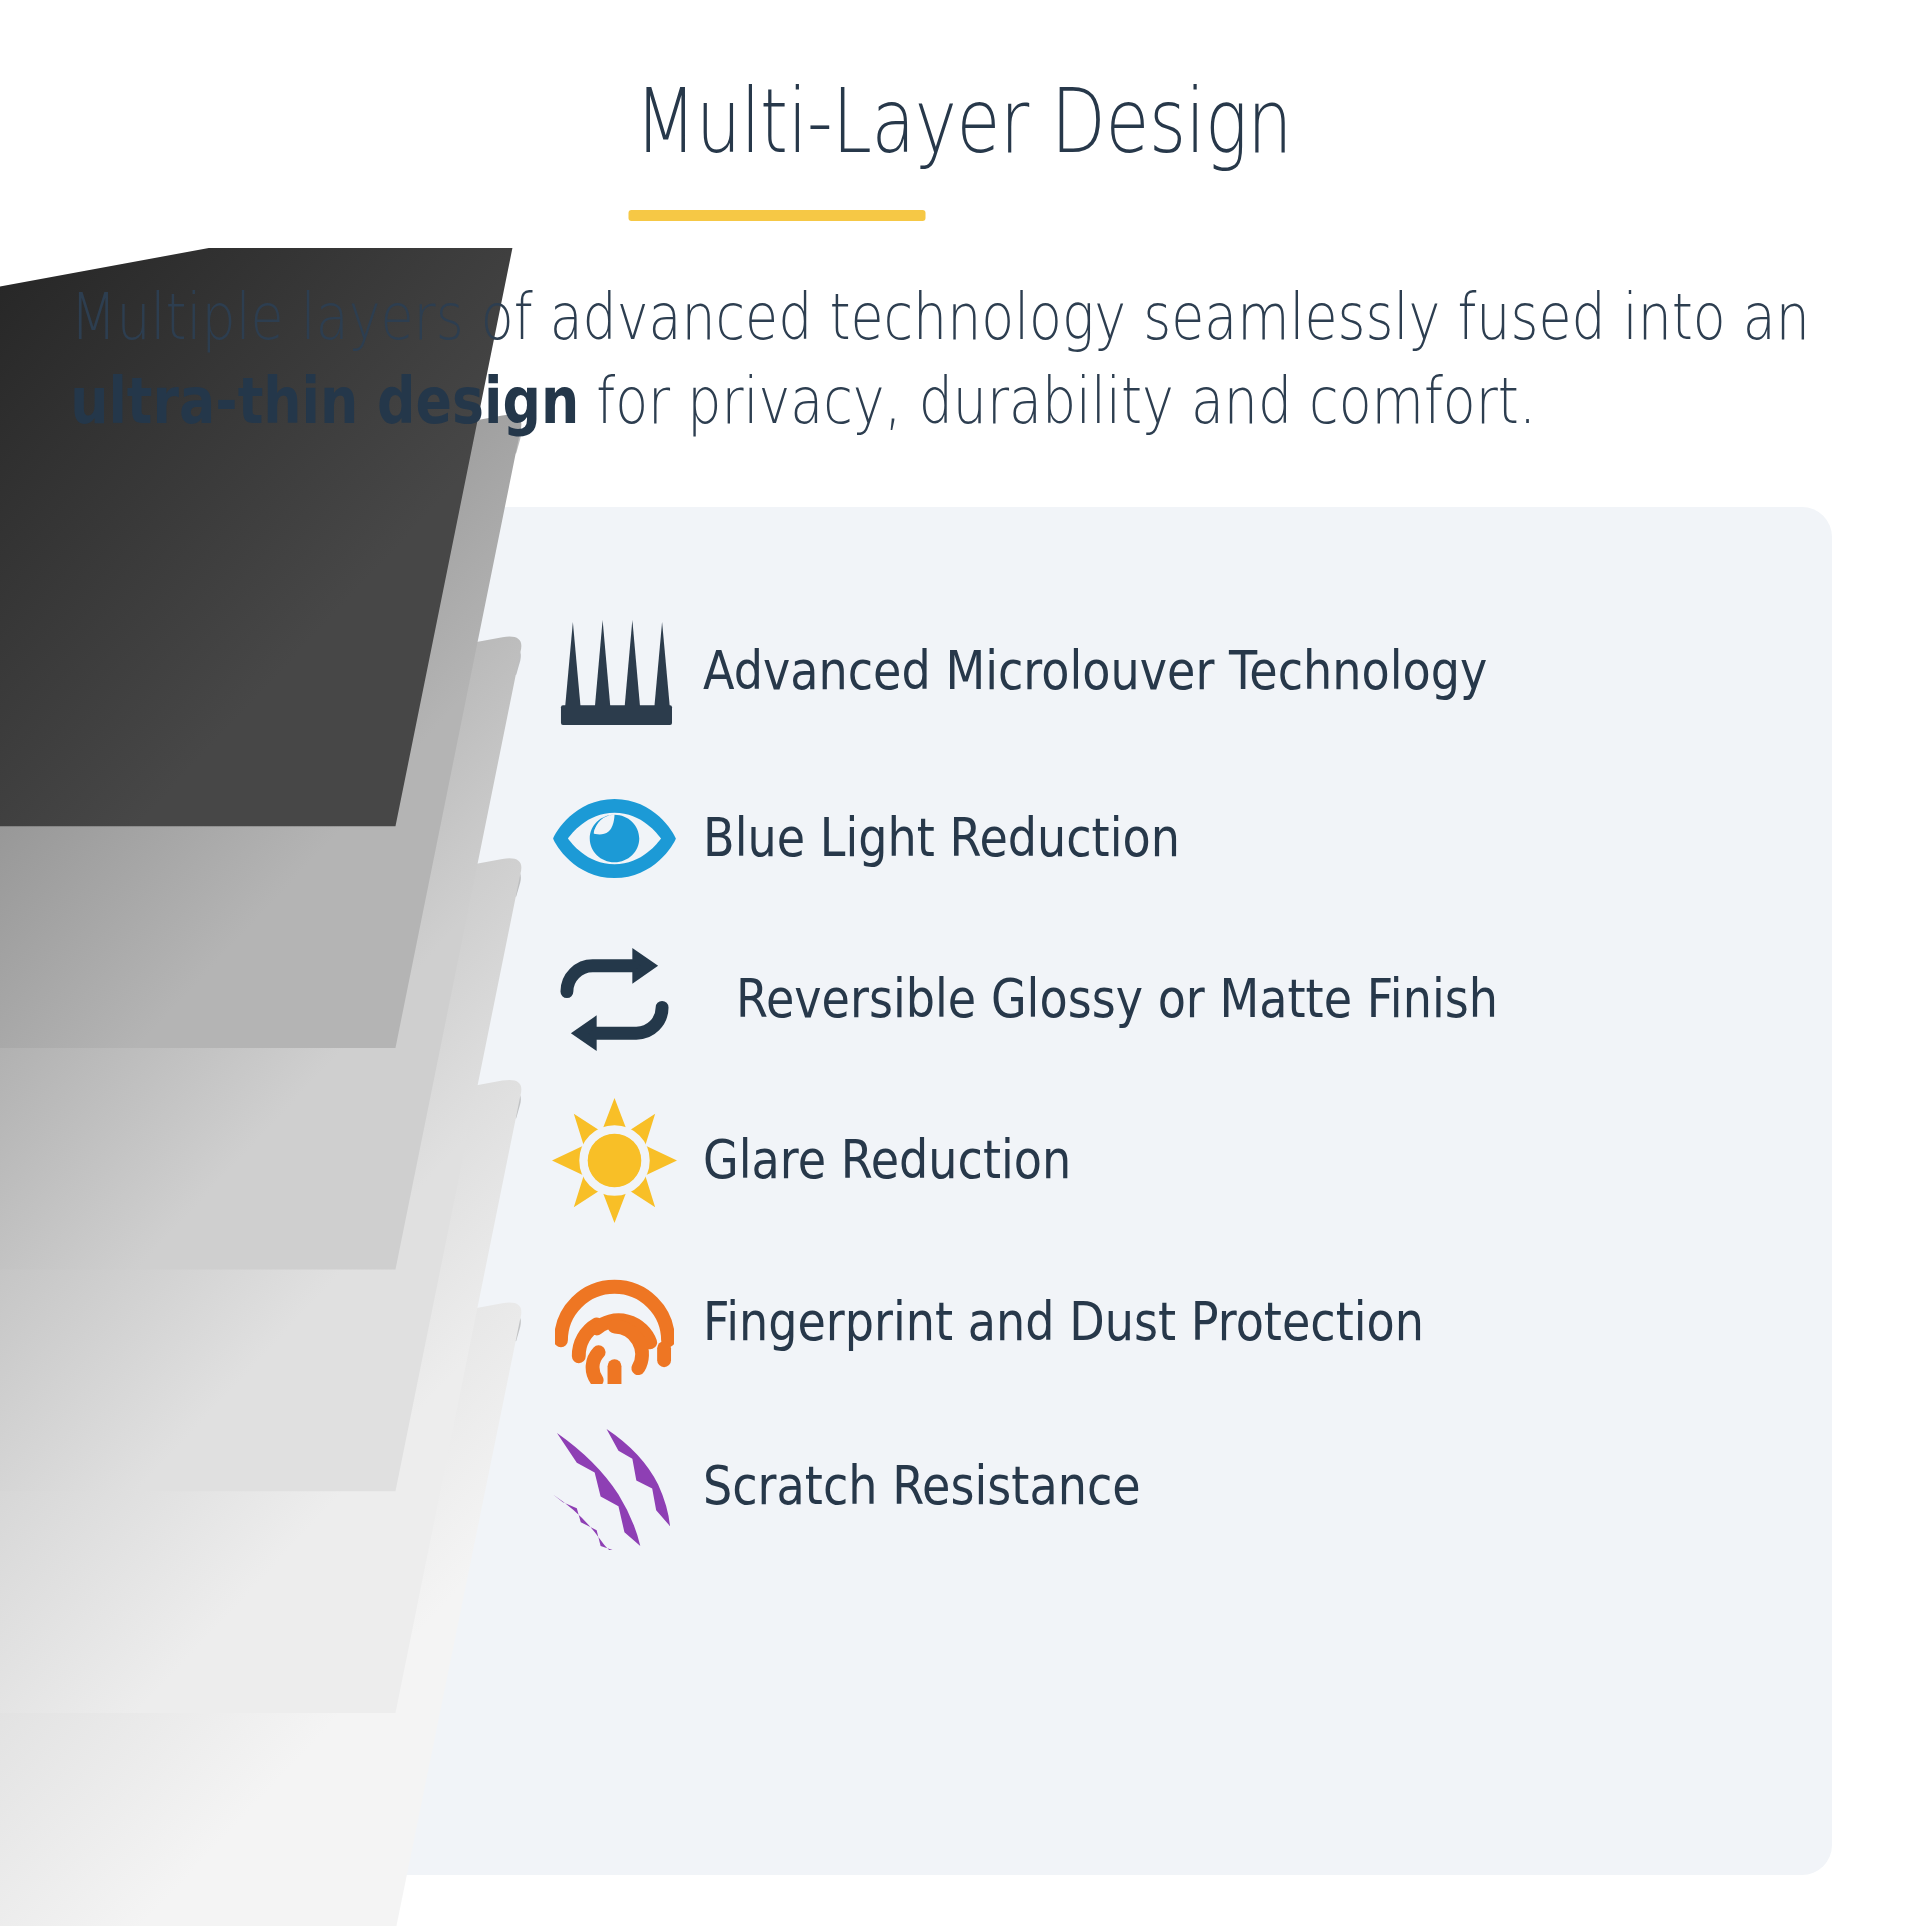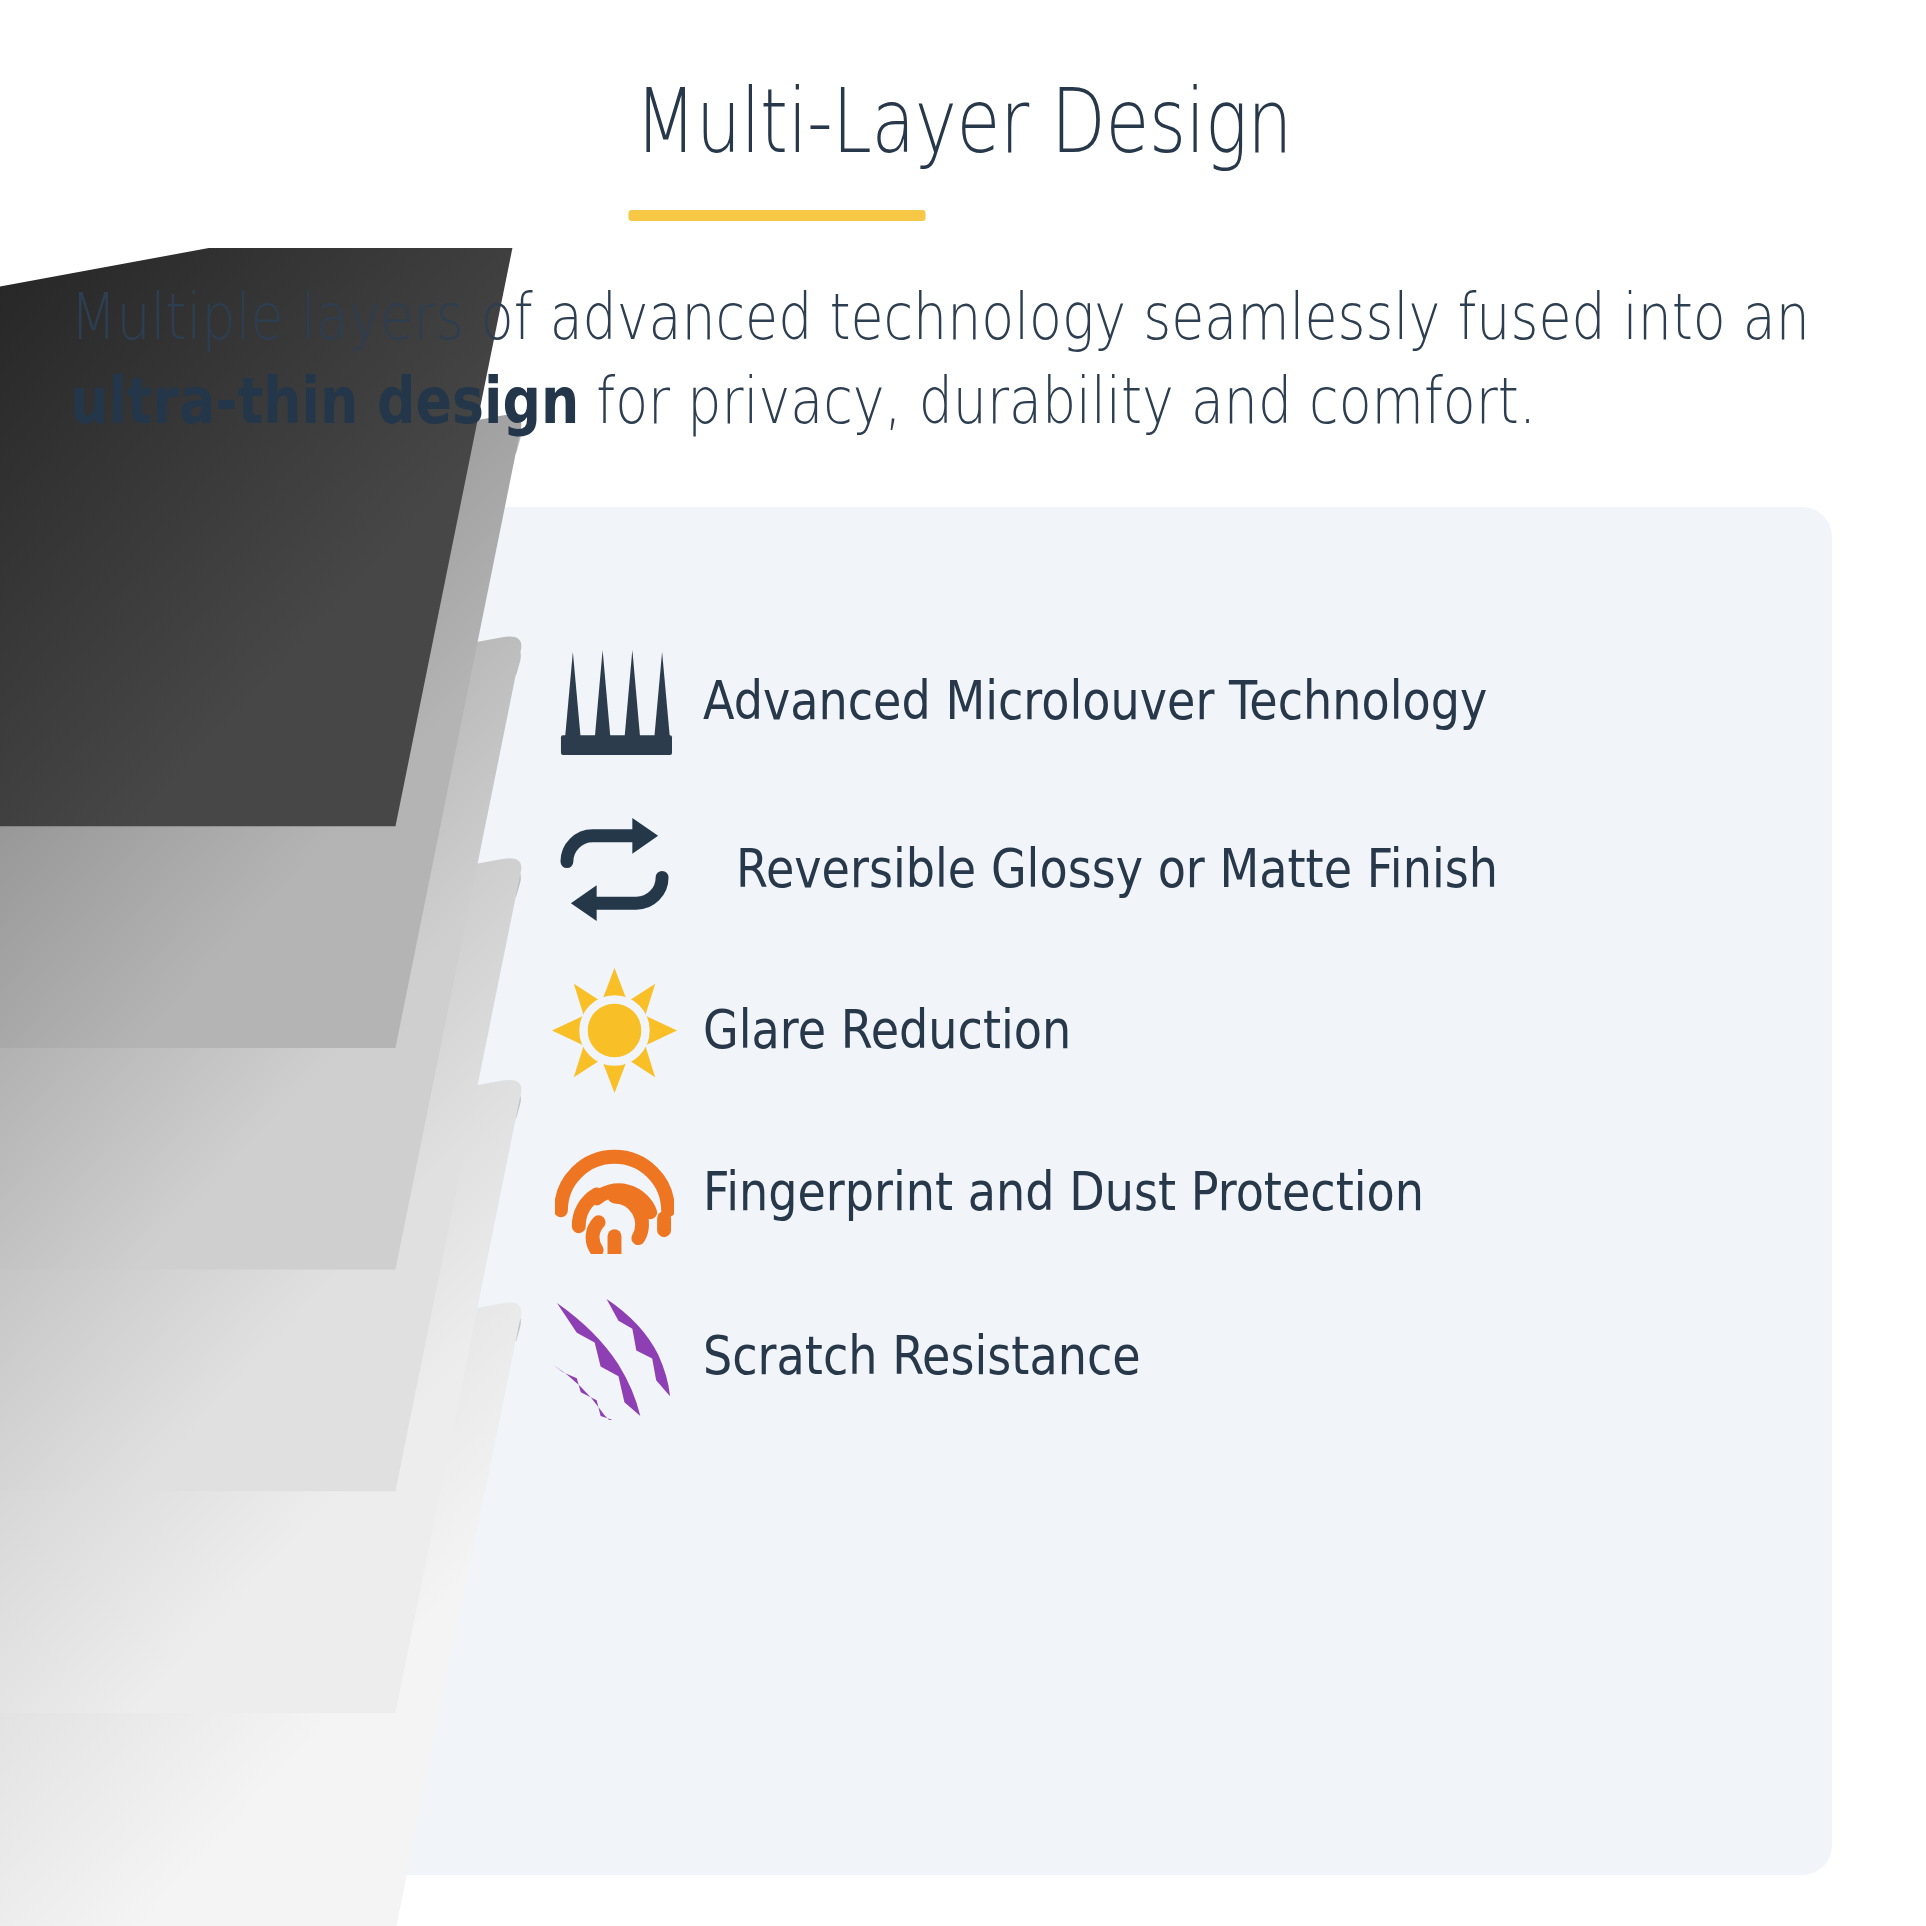--- a/index.html
+++ b/index.html
@@ -94,21 +94,21 @@
     width: 1247px;
     height: 1683px;
     z-index: 20;
   }
   #layer-stack svg { display: block; }
 
   
   #feature-list {
     position: absolute;
     left: 540px;
-    top: 614px;
+    top: 584px;
     width: 1317px;
     z-index: 30;
   }
   .feature-row {
     position: relative;
     height: 166px;
     display: flex;
     align-items: center;
   }
   .feature-icon {
@@ -236,20 +236,32 @@
           <path d="M44 96 L52 6 L60 96 Z"></path>
           <path d="M74 96 L82 6 L90 96 Z"></path>
           <path d="M104 96 L112 8 L120 96 Z"></path>
           <rect x="10" y="92" width="112" height="20" rx="2"></rect>
         </g>
       </svg>
     </div>
     <div class="feature-label">Advanced Microlouver Technology</div>
   </div>
 
+  <div class="feature-row r1">
+    <div class="feature-icon">
+      <svg width="131" height="99" viewBox="0 0 132 100">
+        <path d="M66 10 C 26 10 6 44 4 50 C 6 56 26 90 66 90 C 106 90 126 56 128 50 C 126 44 106 10 66 10 Z
+                 M66 24 C 94 24 110 46 113 50 C 110 54 94 76 66 76 C 38 76 22 54 19 50 C 22 46 38 24 66 24 Z" fill="#1c9ad6"></path>
+        <path d="M66 26 C 52 26 41 37 41 50 C 41 63 52 74 66 74 C 80 74 91 63 91 50 C 91 37 80 26 66 26 Z
+                 M66 26 C 66 26 66 38 60 43 C 54 48 45 45 45 45 C 47 34 55 26 66 26 Z" fill="#1c9ad6"></path>
+        <path d="M64 27 C 64 34 62 40 57 43 C 52 46 47 45 45 44 C 48 34 55 28 64 27 Z" fill="#f1f4f8"></path>
+      </svg>
+    </div>
+    <div class="feature-label">Blue Light Reduction</div>
+  </div>
 
   <div class="feature-row r2">
     <div class="feature-icon">
       <svg width="119" height="115" viewBox="0 0 120 116">
         <g fill="none" stroke="#24384a" stroke-width="13" stroke-linecap="round" stroke-linejoin="round">
           <path d="M12 50 A 26 26 0 0 1 38 24 L 86 24"></path>
           <path d="M108 66 A 26 26 0 0 1 82 92 L 34 92"></path>
         </g>
         <path d="M78 6 L104 24 L78 42 L78 30 L86 24 L78 18 Z" fill="#24384a"></path>
         <path d="M42 74 L16 92 L42 110 L42 98 L34 92 L42 86 Z" fill="#24384a"></path>

